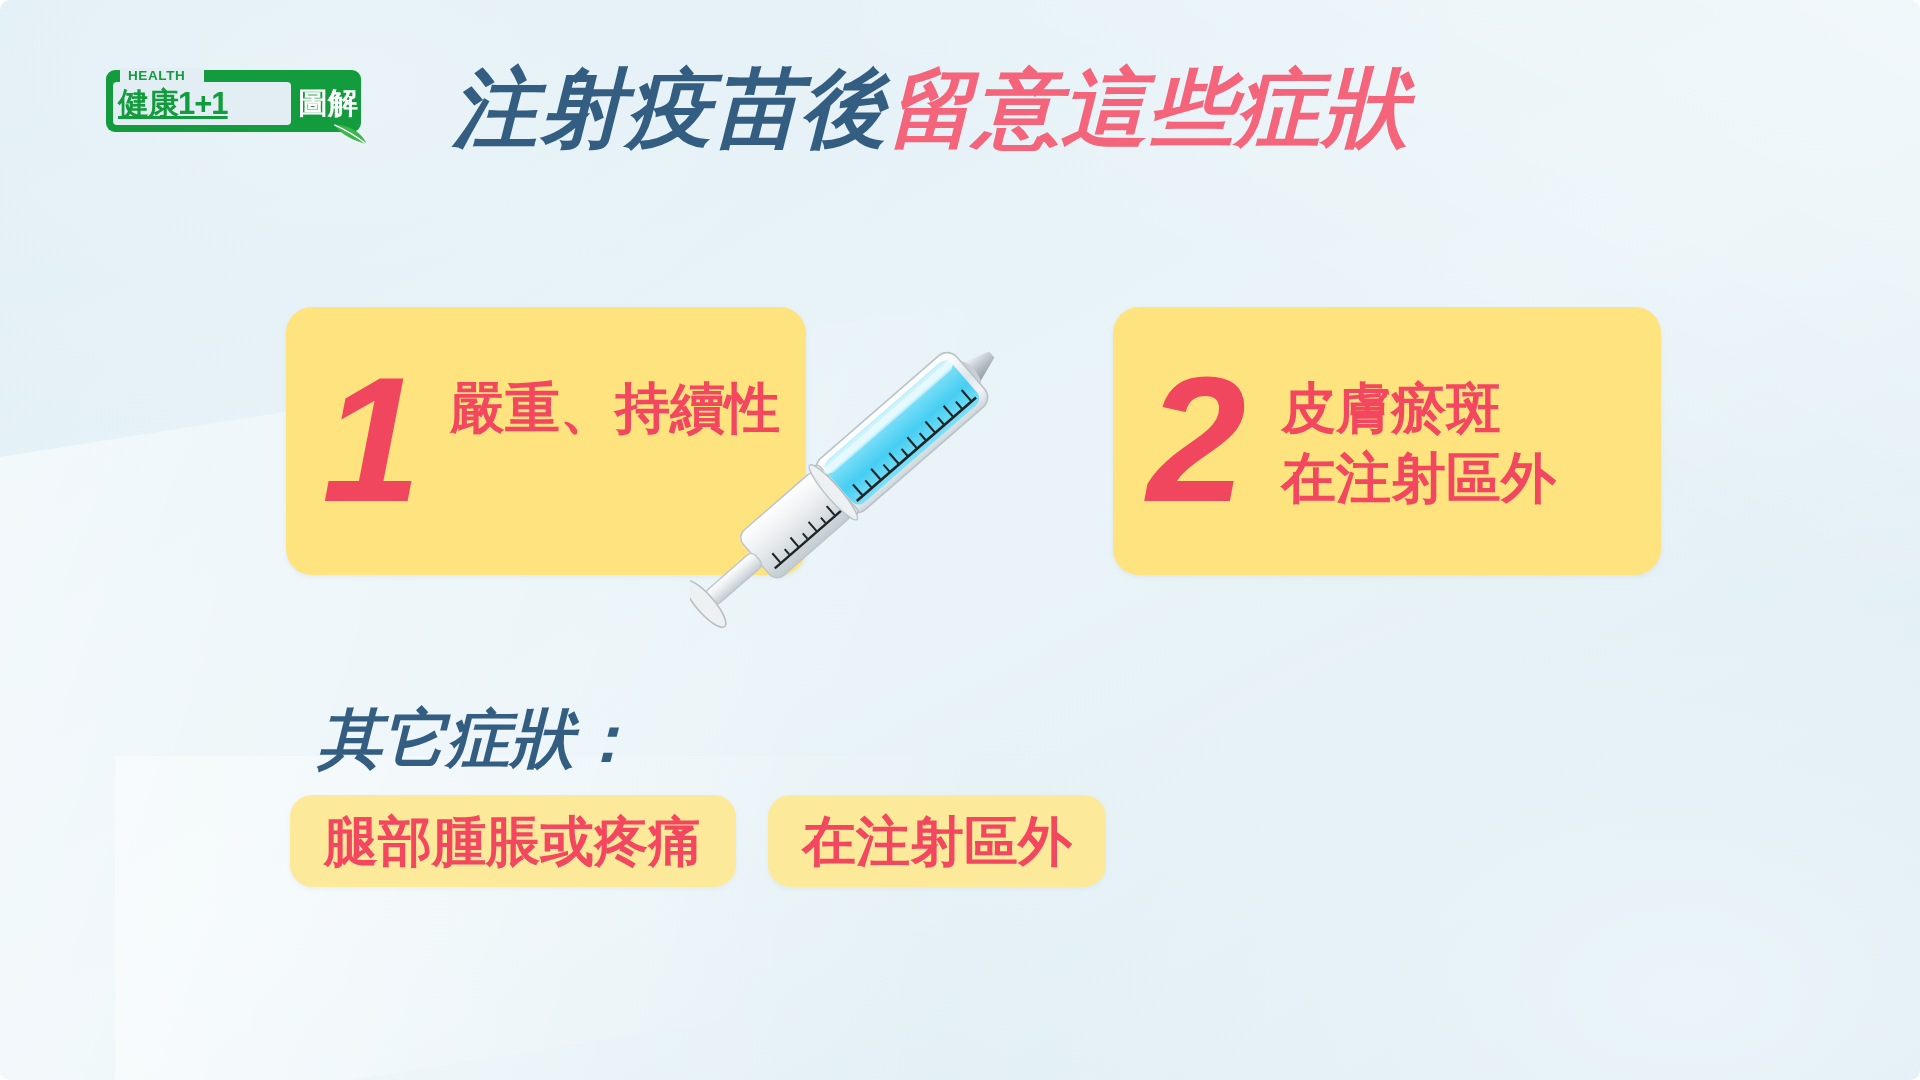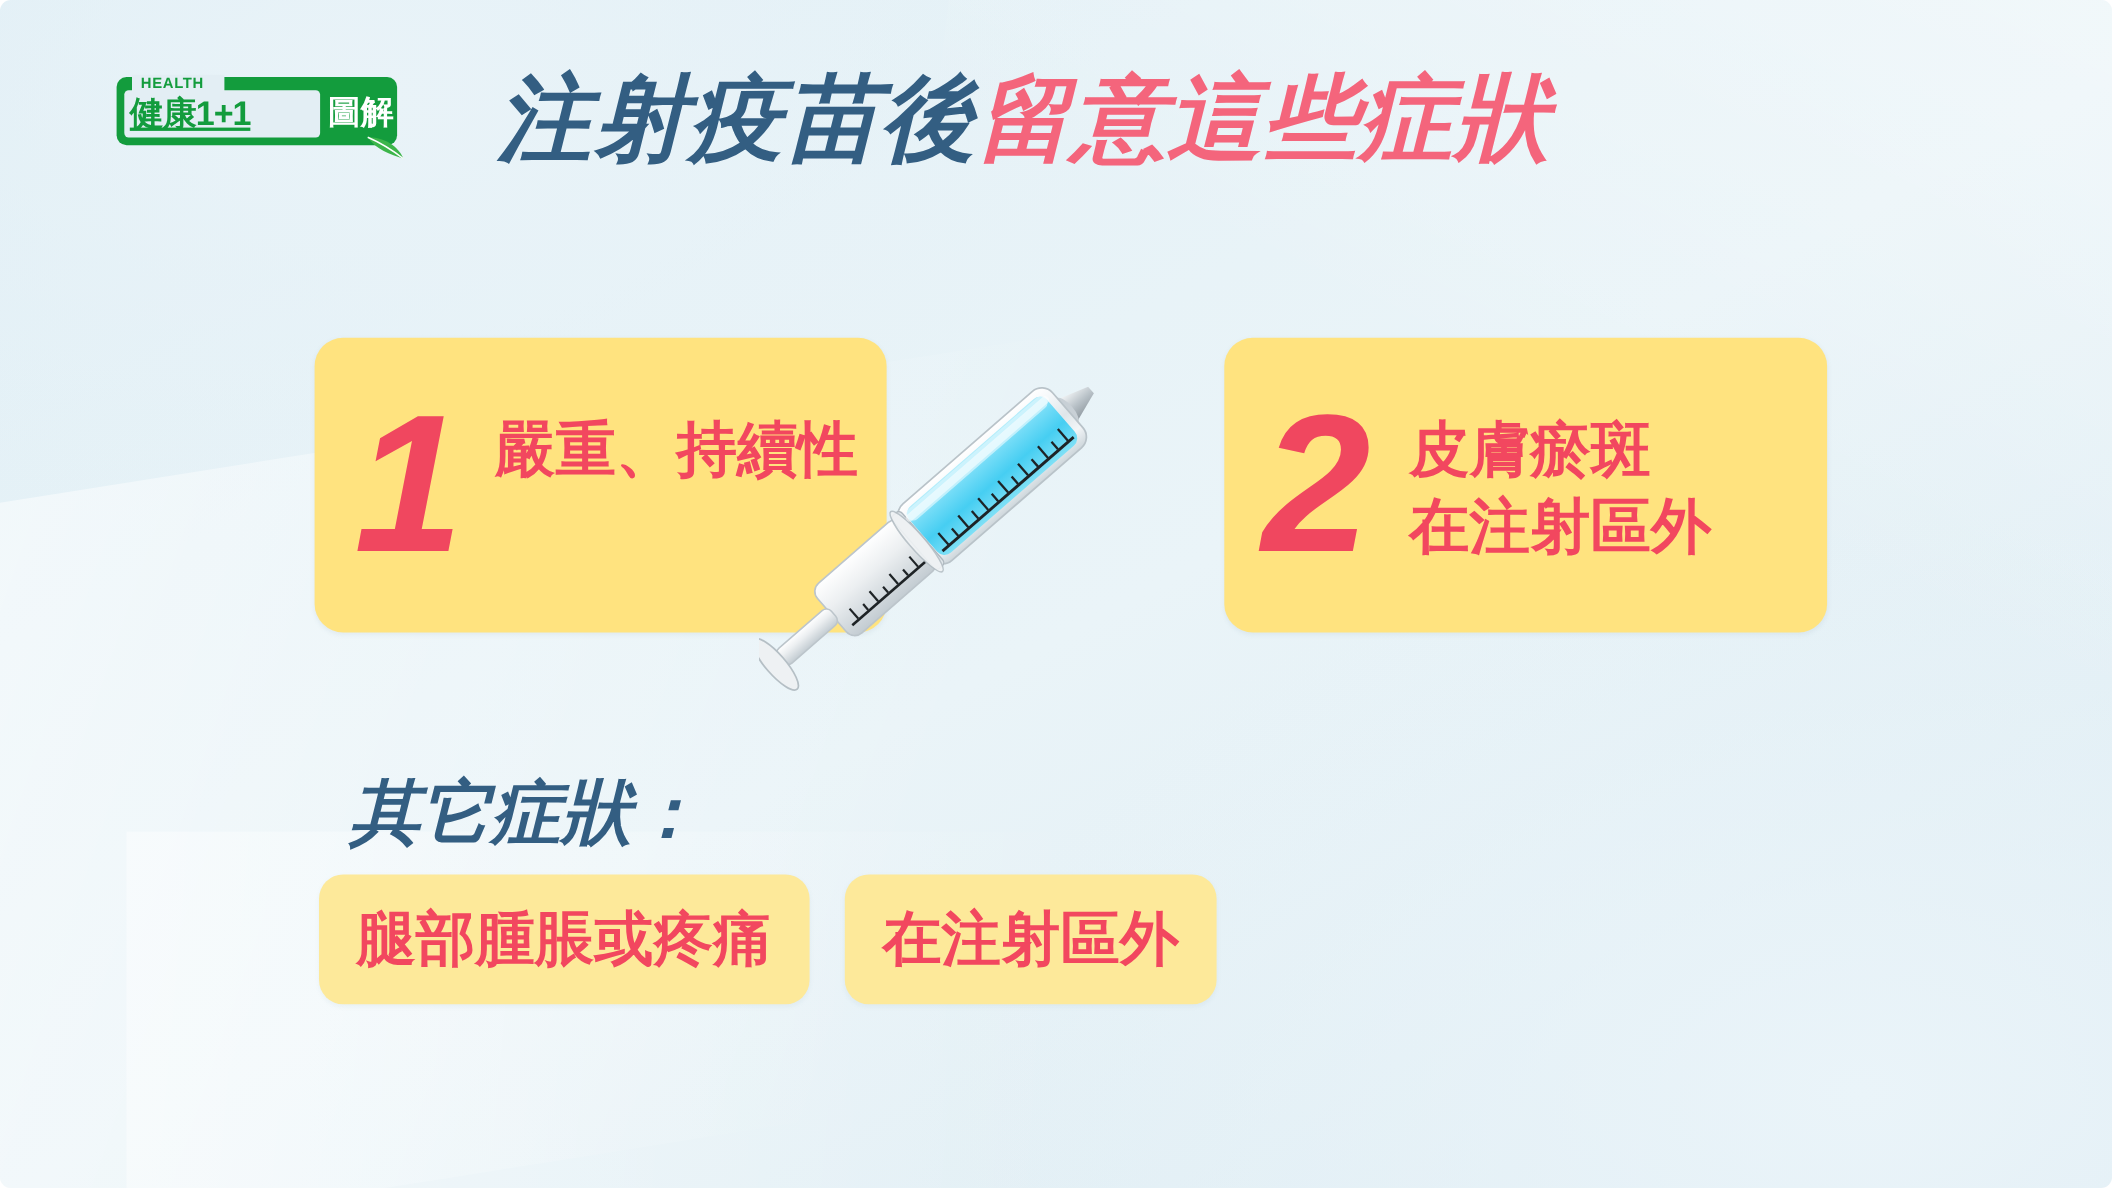--- a/index.html
+++ b/index.html
@@ -142,21 +142,21 @@
     line-height:84px; white-space:nowrap; font-style:italic;margin-top:21px;
   }
 
   #chip-row {
     position:absolute; left:290px; top:795px;
     display:flex; gap:32px; align-items:flex-start;
   }
   .chip {
     background:#fde99a;
     border-radius:22px;
-    height:118px;
+    height:92px;
     display:flex; align-items:center; justify-content:center;
     padding:0 34px;
     box-shadow:0 2px 4px rgba(120,150,170,.08);
   }
   .chip-text {
     font-size:54px; font-weight:bold;
     color:#f2475f; line-height:64px; white-space:nowrap;
   }
 </style>
 </head>

